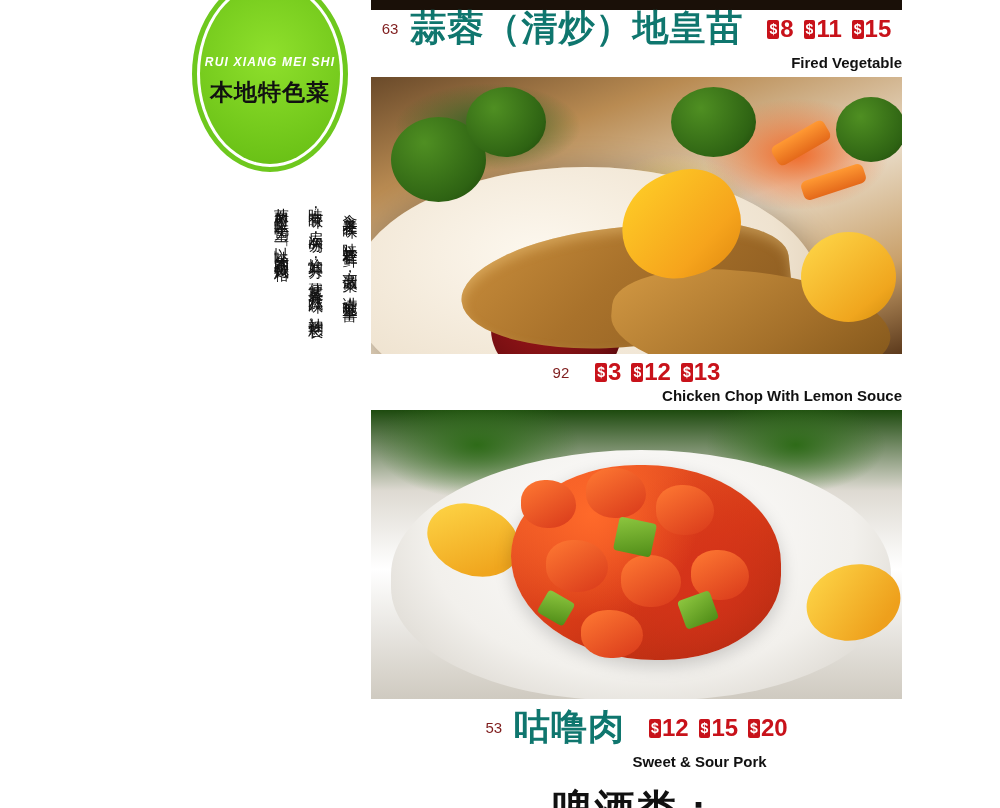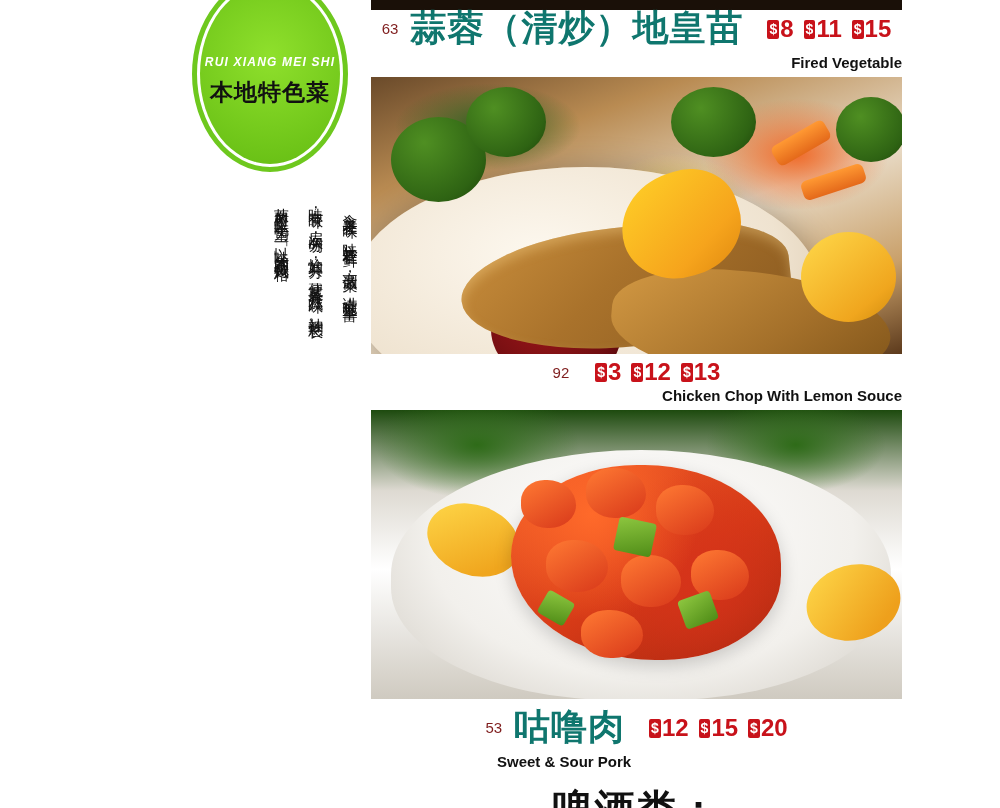--- a/index.html
+++ b/index.html
@@ -314,21 +314,21 @@
   .cap-en {
     font-family: "Liberation Sans", sans-serif;
     font-size: 15px;
     font-weight: bold;
     color: #111111;
     text-align: center;
     margin-top: 1px;
   }
   .cap-en.left-ind { text-align: right; padding-left: 58px; }
   .cap-en.ind2 { padding-left: 106px; text-align: right; }
-  .cap-en.ind3 { padding-left: 126px; text-align: left; }
+  .cap-en.ind3 { padding-left: 126px; text-align: center; }
 
   .beer-head {
     font-family: "DejaVu Sans", sans-serif;
     font-size: 40px;
     font-weight: bold;
     color: #111111;
     text-align: center;
     letter-spacing: 2px;
     margin-top: 6px;
   }

